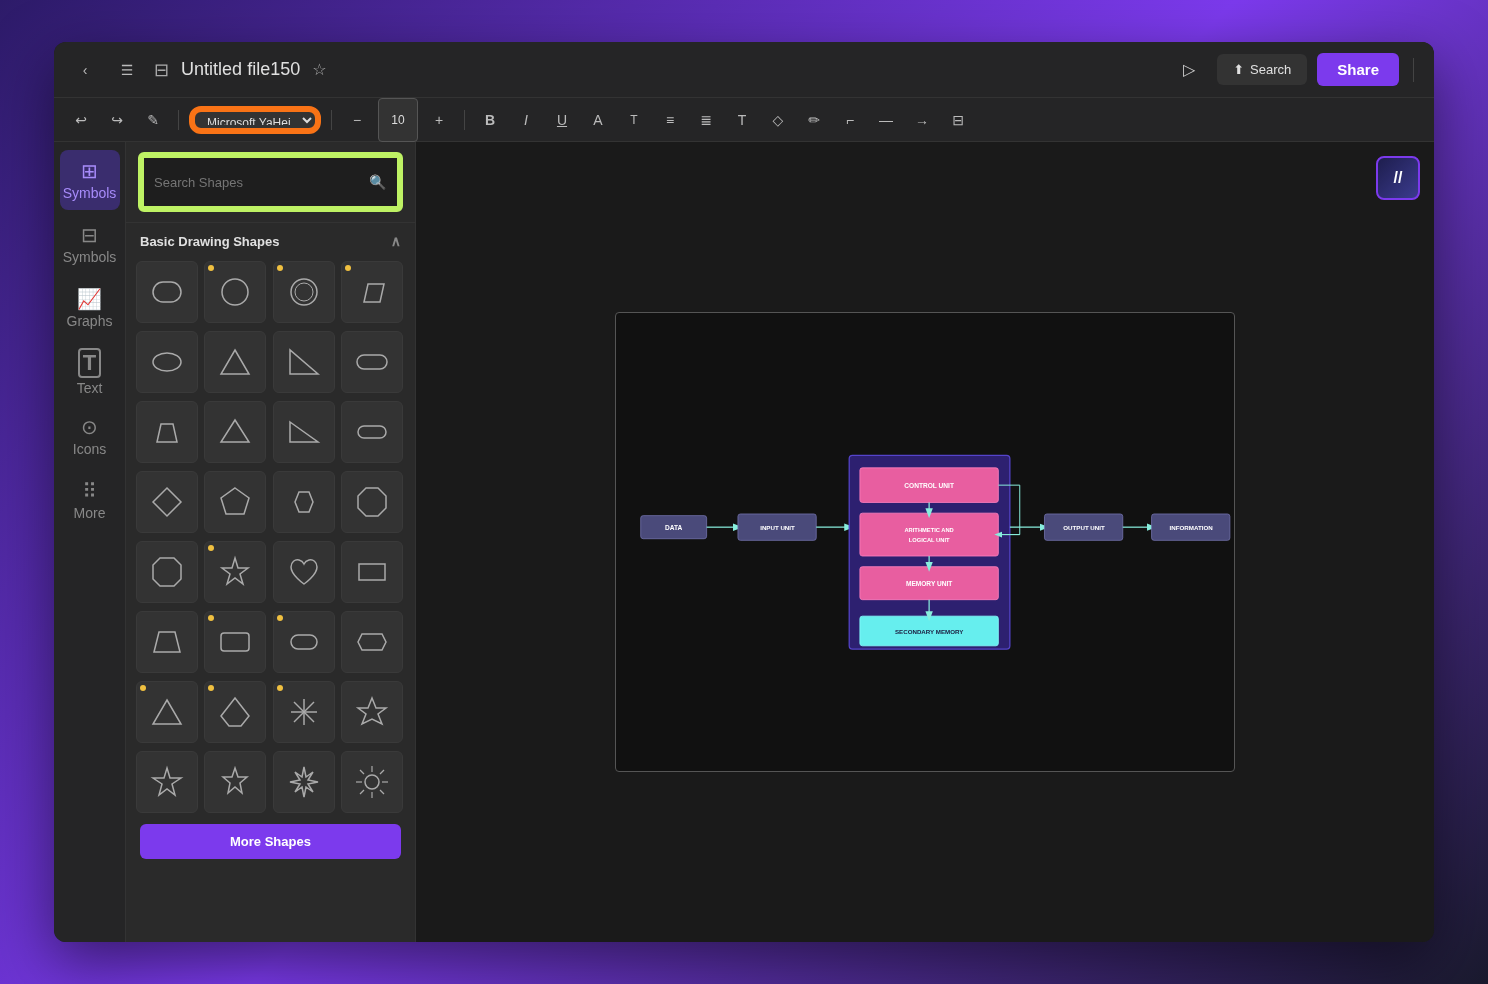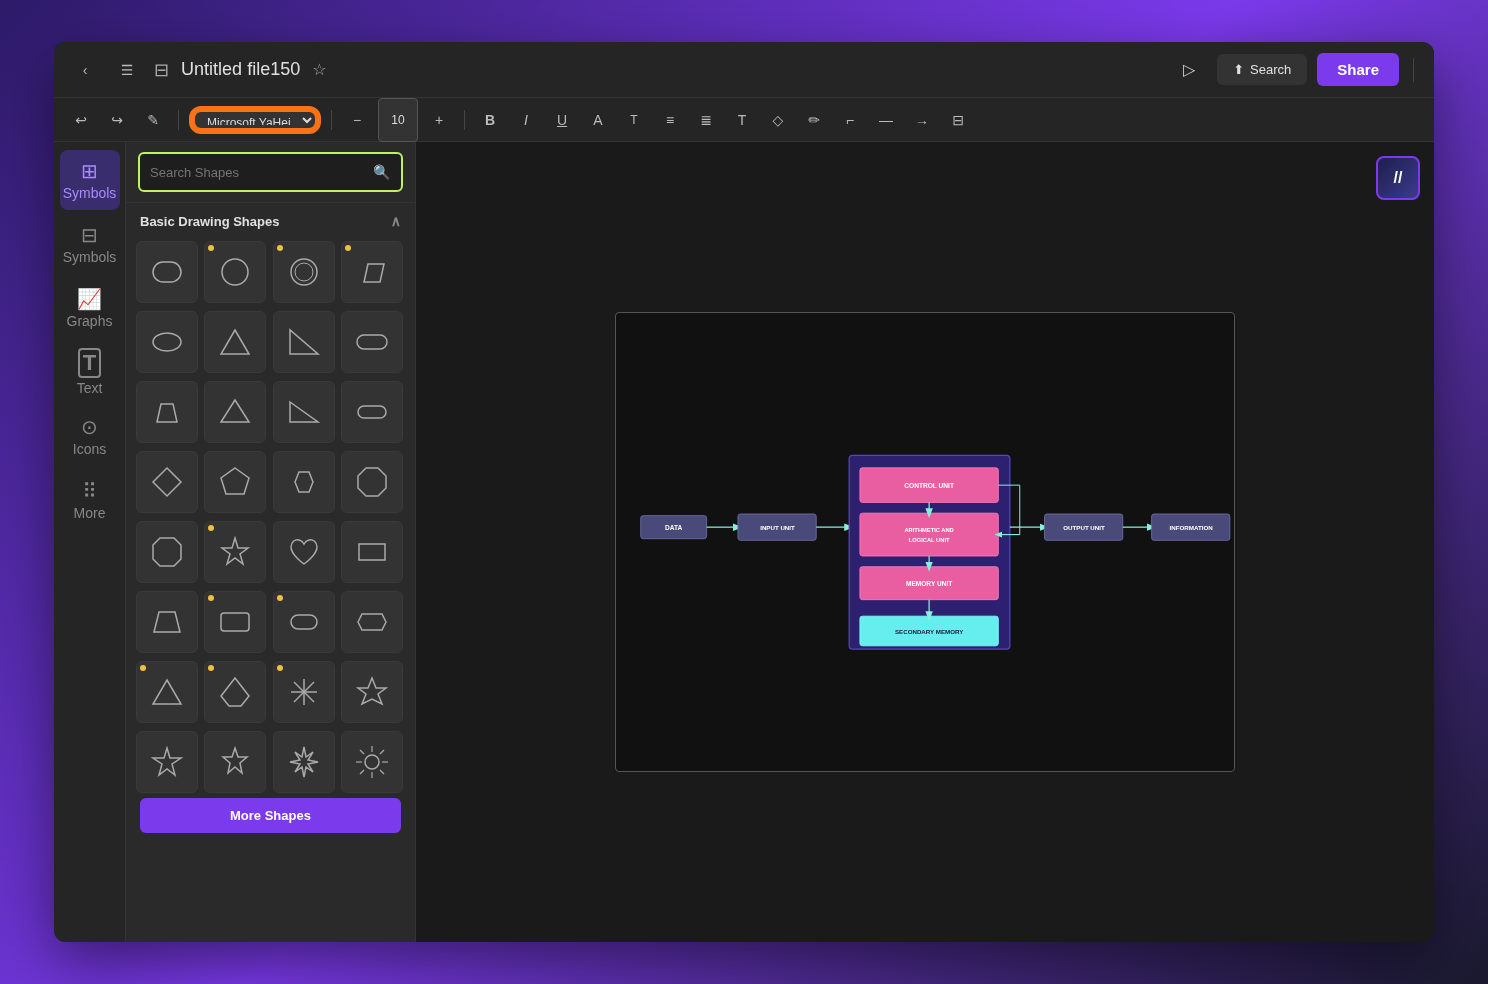--- a/index.html
+++ b/index.html
@@ -128,22 +128,22 @@
       flex-direction: column;
       border-right: 1px solid #333;
       overflow: hidden;
     }
     .shape-search {
       padding: 10px 12px;
       border-bottom: 1px solid #333;
     }
     .search-box {
       display: flex; align-items: center;
-      background: #1e1e1e; border: 2px solid #bef264; border-radius: 6px;
-      padding: 10px 10px; gap: 8px;
+      background: #1e1e1e; border: 6px solid #bef264; border-radius: 6px;
+      padding: 16px 10px; gap: 8px;
     }
     .search-input {
       background: transparent; border: none; color: #bbb;
       font-size: 13px; flex: 1; outline: none;
     }
     .search-icon { color: #888; font-size: 14px; }
 
     .shapes-content { flex: 1; overflow-y: auto; padding-bottom: 26px; }
     .shapes-content::-webkit-scrollbar { width: 6px; }
     .shapes-content::-webkit-scrollbar-track { background: #2a2a2a; }
@@ -169,21 +169,21 @@
       display: flex; align-items: center; justify-content: center;
       border: 1px solid #3a3a3a;
     }
     .shape-item svg { width: 36px; height: 36px; }
     .shape-dot {
       position: absolute; top: 3px; left: 3px;
       width: 6px; height: 6px; border-radius: 50%;
       background: #f0c040;
     }
     .more-shapes-btn {
-      margin: 1px 14px 4px;
+      margin: 7px 14px 4px;
       background: #7c3aed; color: white;
       border: none; border-radius: 6px;
       padding: 10px; width: calc(100% - 28px);
       cursor: pointer; font-size: 13px; font-weight: 600;
     }
 
     
     .canvas-area {
       flex: 1;
       background: #1a1a1a;

